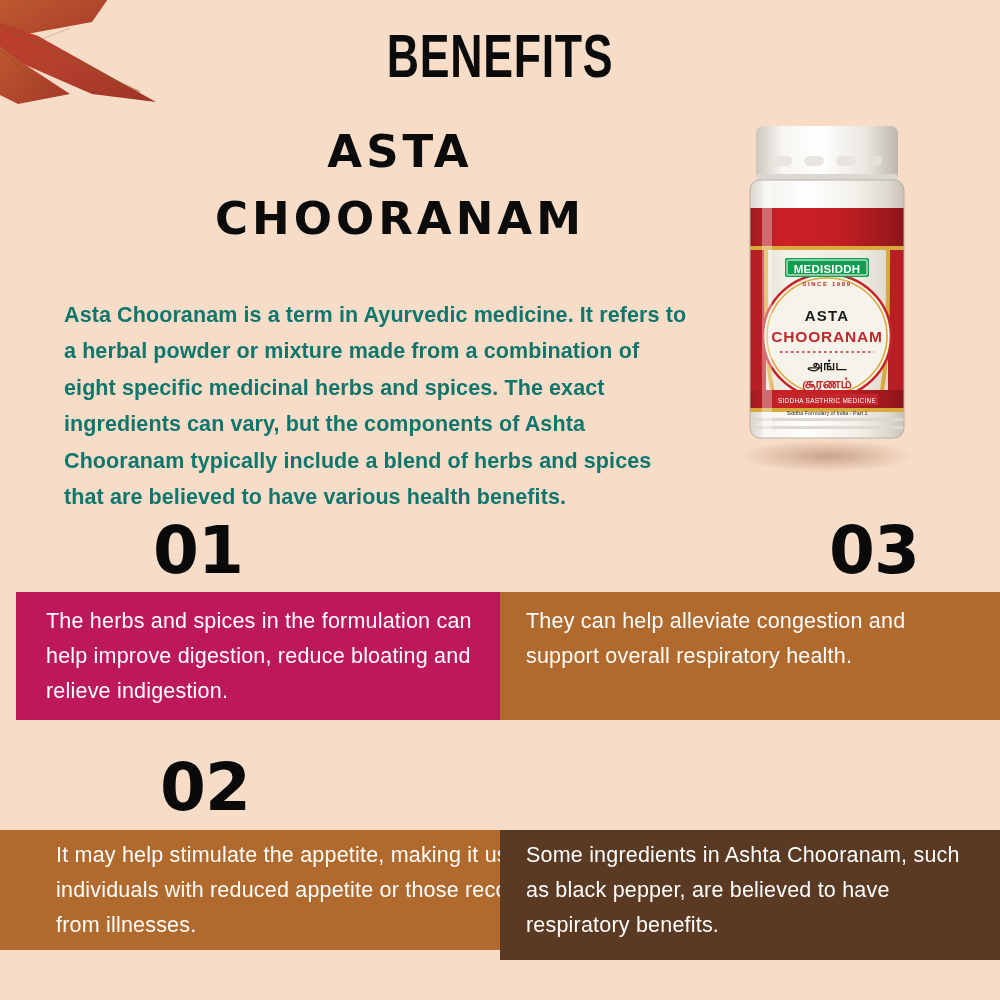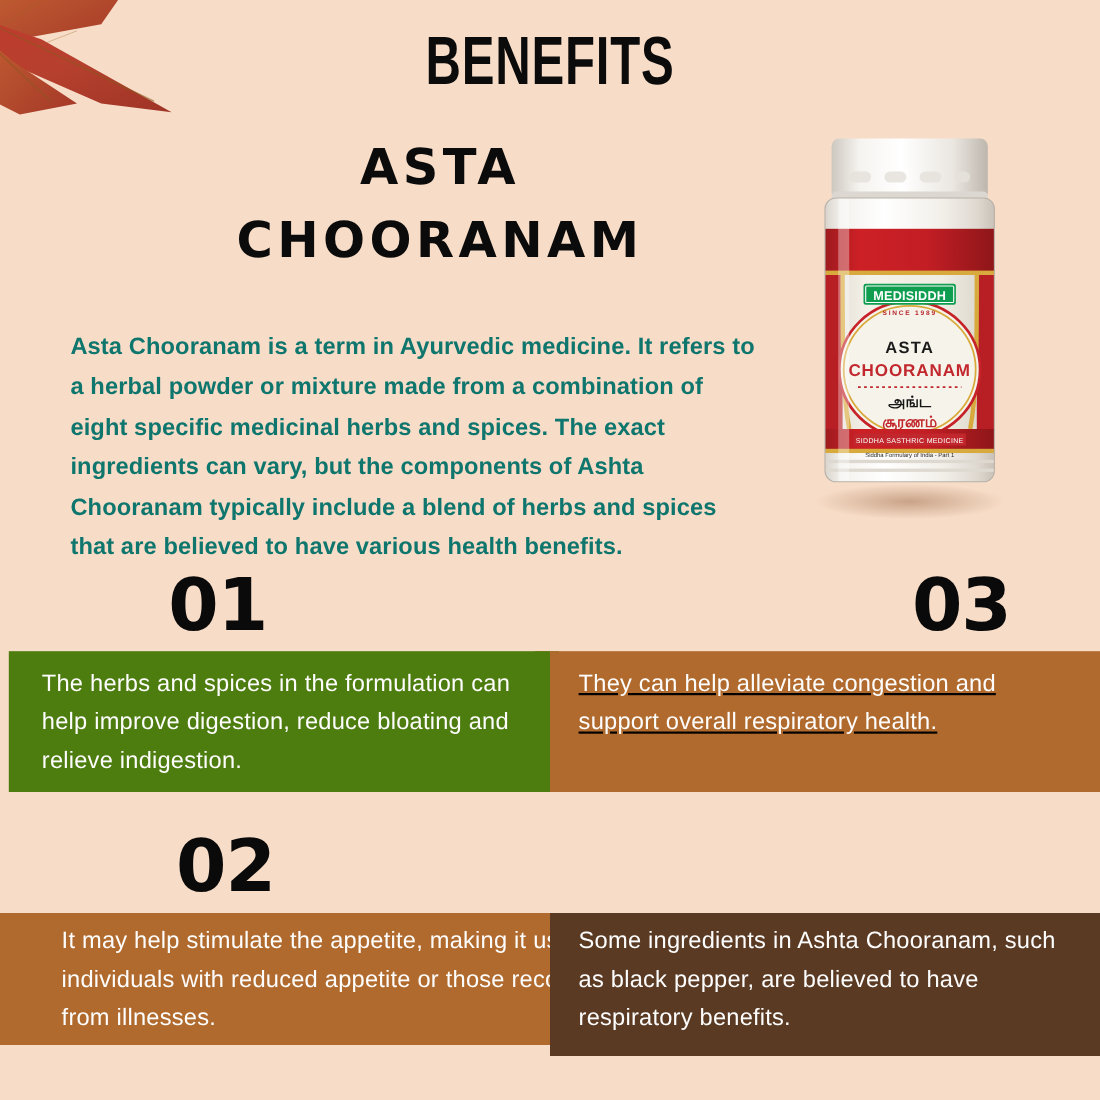--- a/index.html
+++ b/index.html
@@ -75,23 +75,23 @@
   .band .txt{
     font-family:"Liberation Sans",sans-serif;
     font-weight:normal;
     font-size:21.5px;
     line-height:35px;
     color:#fdfdfd;
     letter-spacing:0.2px;
   }
 
   
-  .b01{left:8px;top:592px;width:500px;height:128px;background:#4d7c0f;}
+  .b01{left:16px;top:592px;width:500px;height:128px;background:#be185d;}
   .b01 .txt{padding:12px 12px 0 30px;}
-  .b03{left:500px;top:592px;width:500px;height:128px;background:#b06a2d;text-decoration:underline;}
+  .b03{left:500px;top:592px;width:500px;height:128px;background:#b06a2d;}
   .b03 .txt{padding:12px 20px 0 26px;}
 
   
   .b02{left:0;top:830px;width:553px;height:120px;background:#b06a2d;padding-left:42px;}
   .b02 .txt{padding:8px 14px 0 14px;}
   .b04{left:500px;top:830px;width:500px;height:130px;background:#5a3a23;}
   .b04 .txt{padding:8px 20px 0 26px;}
 
   
   .sliver{position:absolute;width:14px;}

